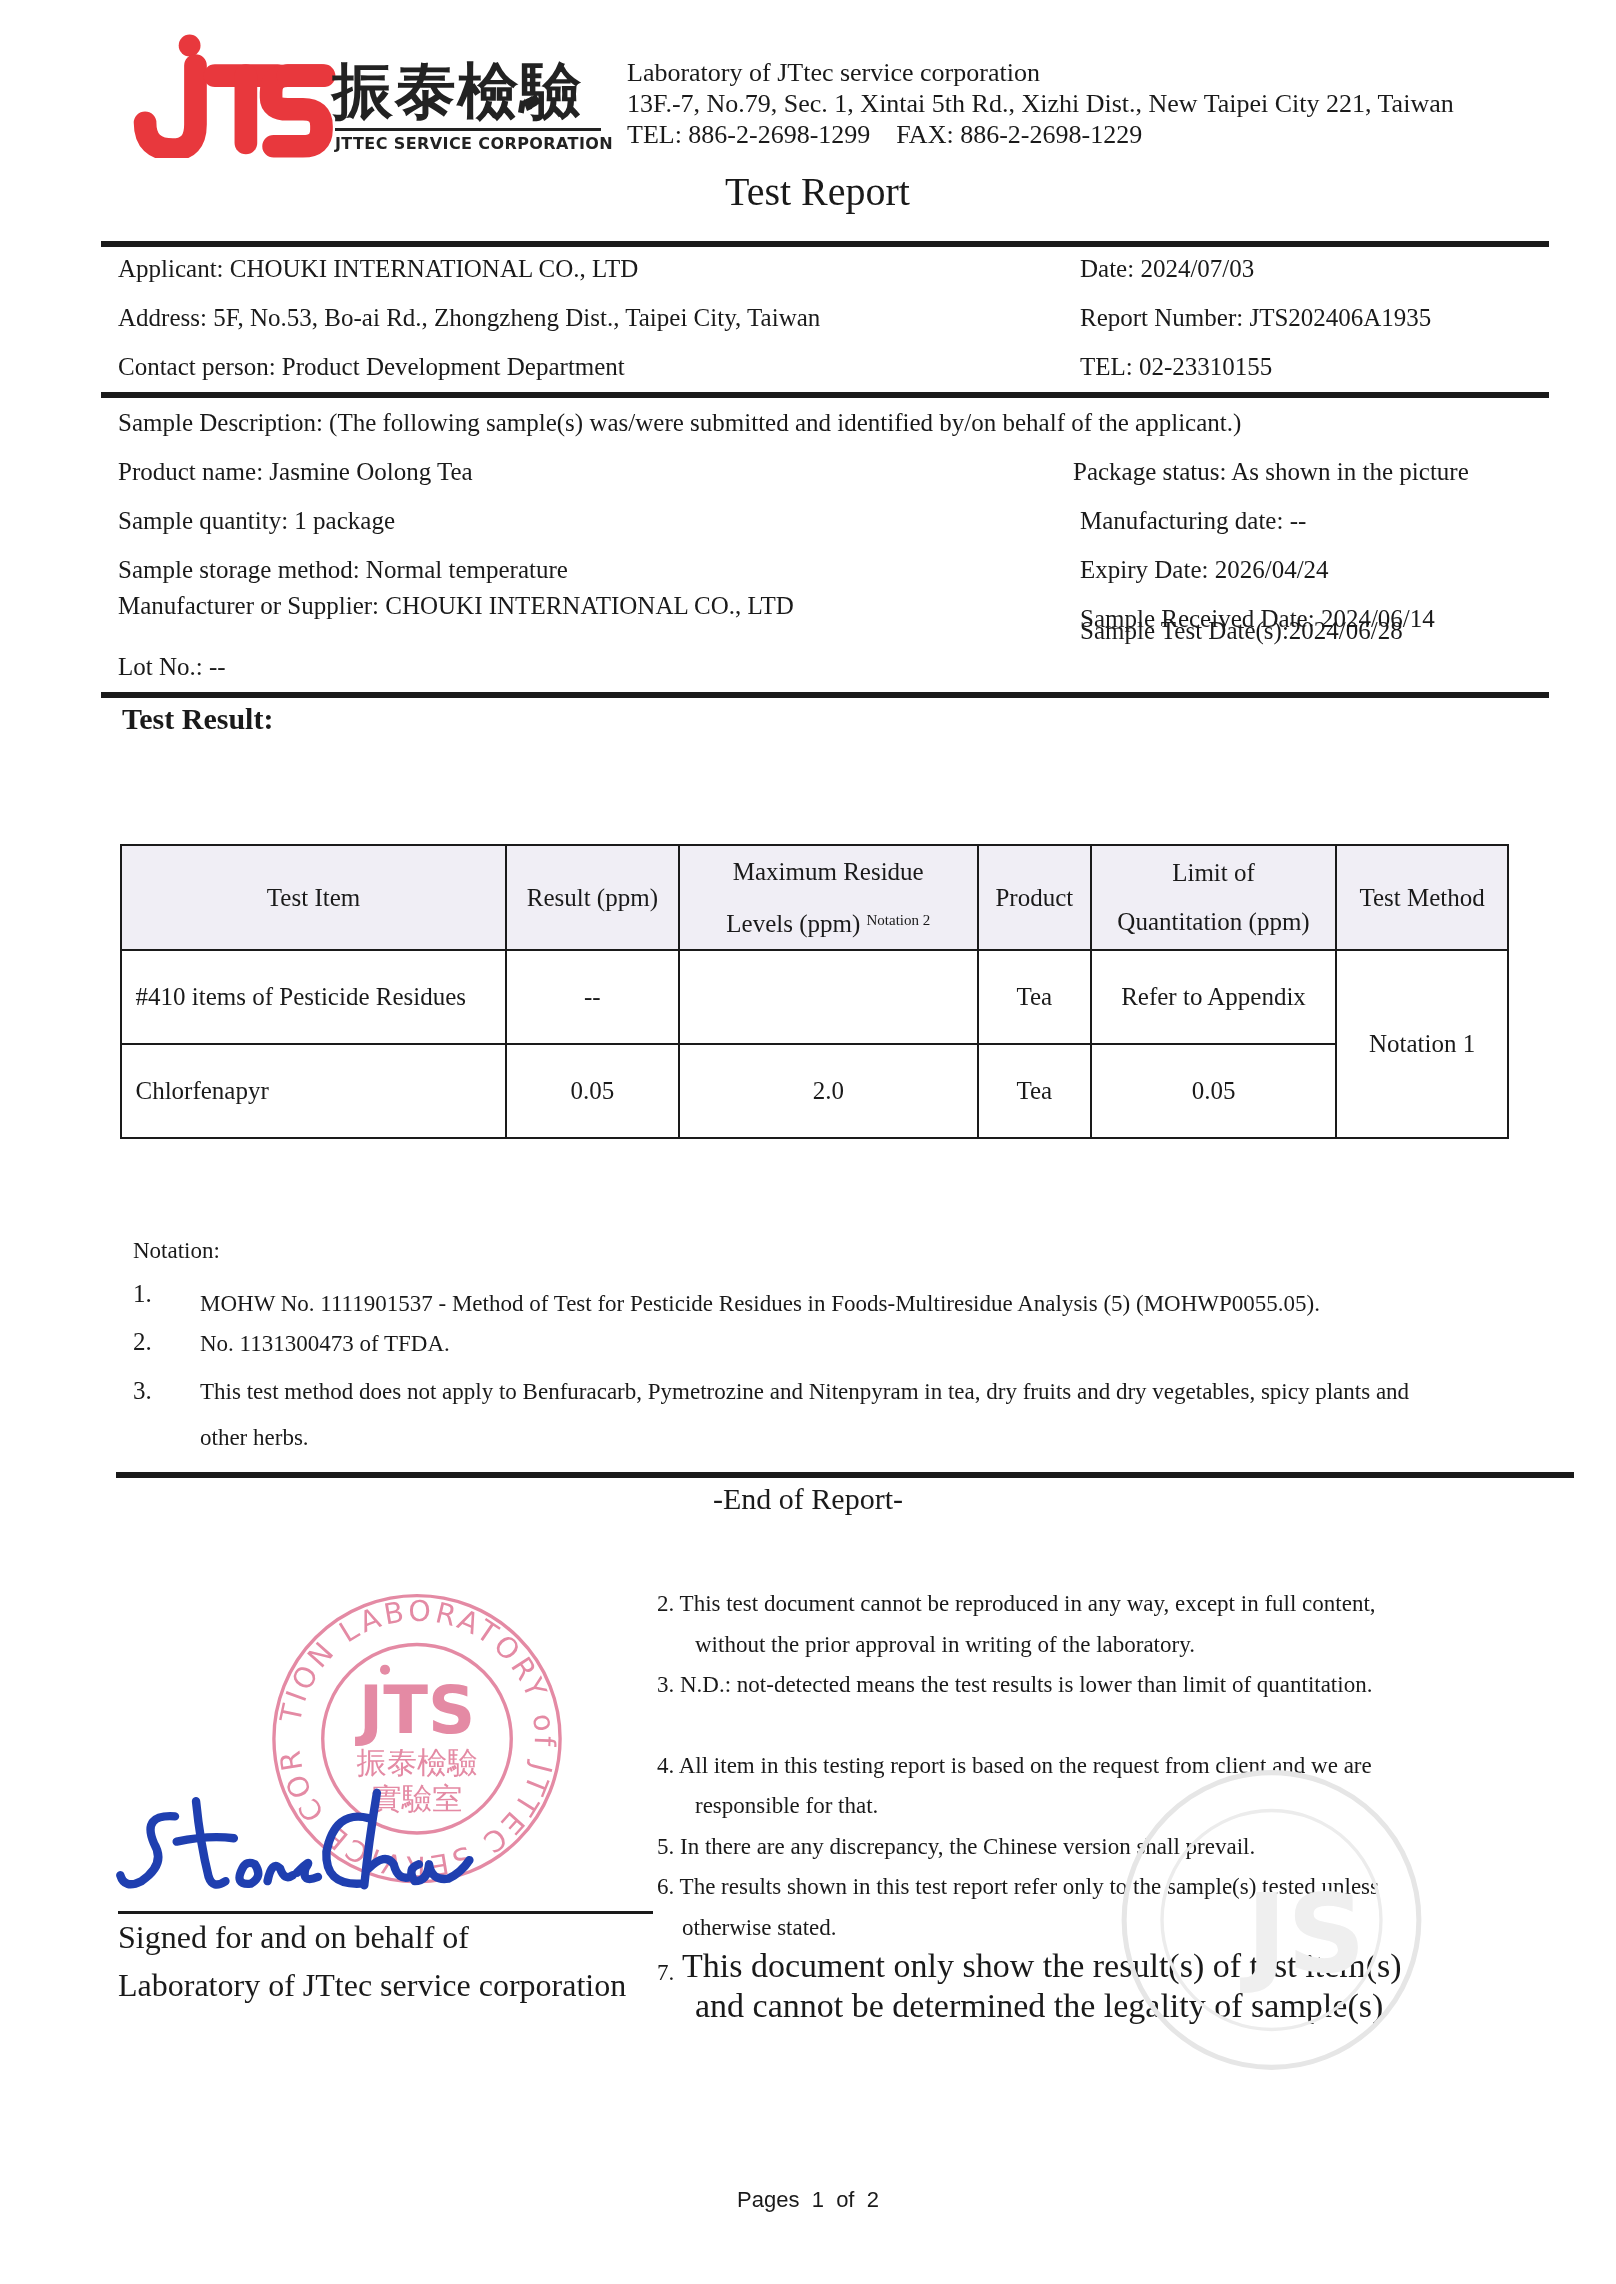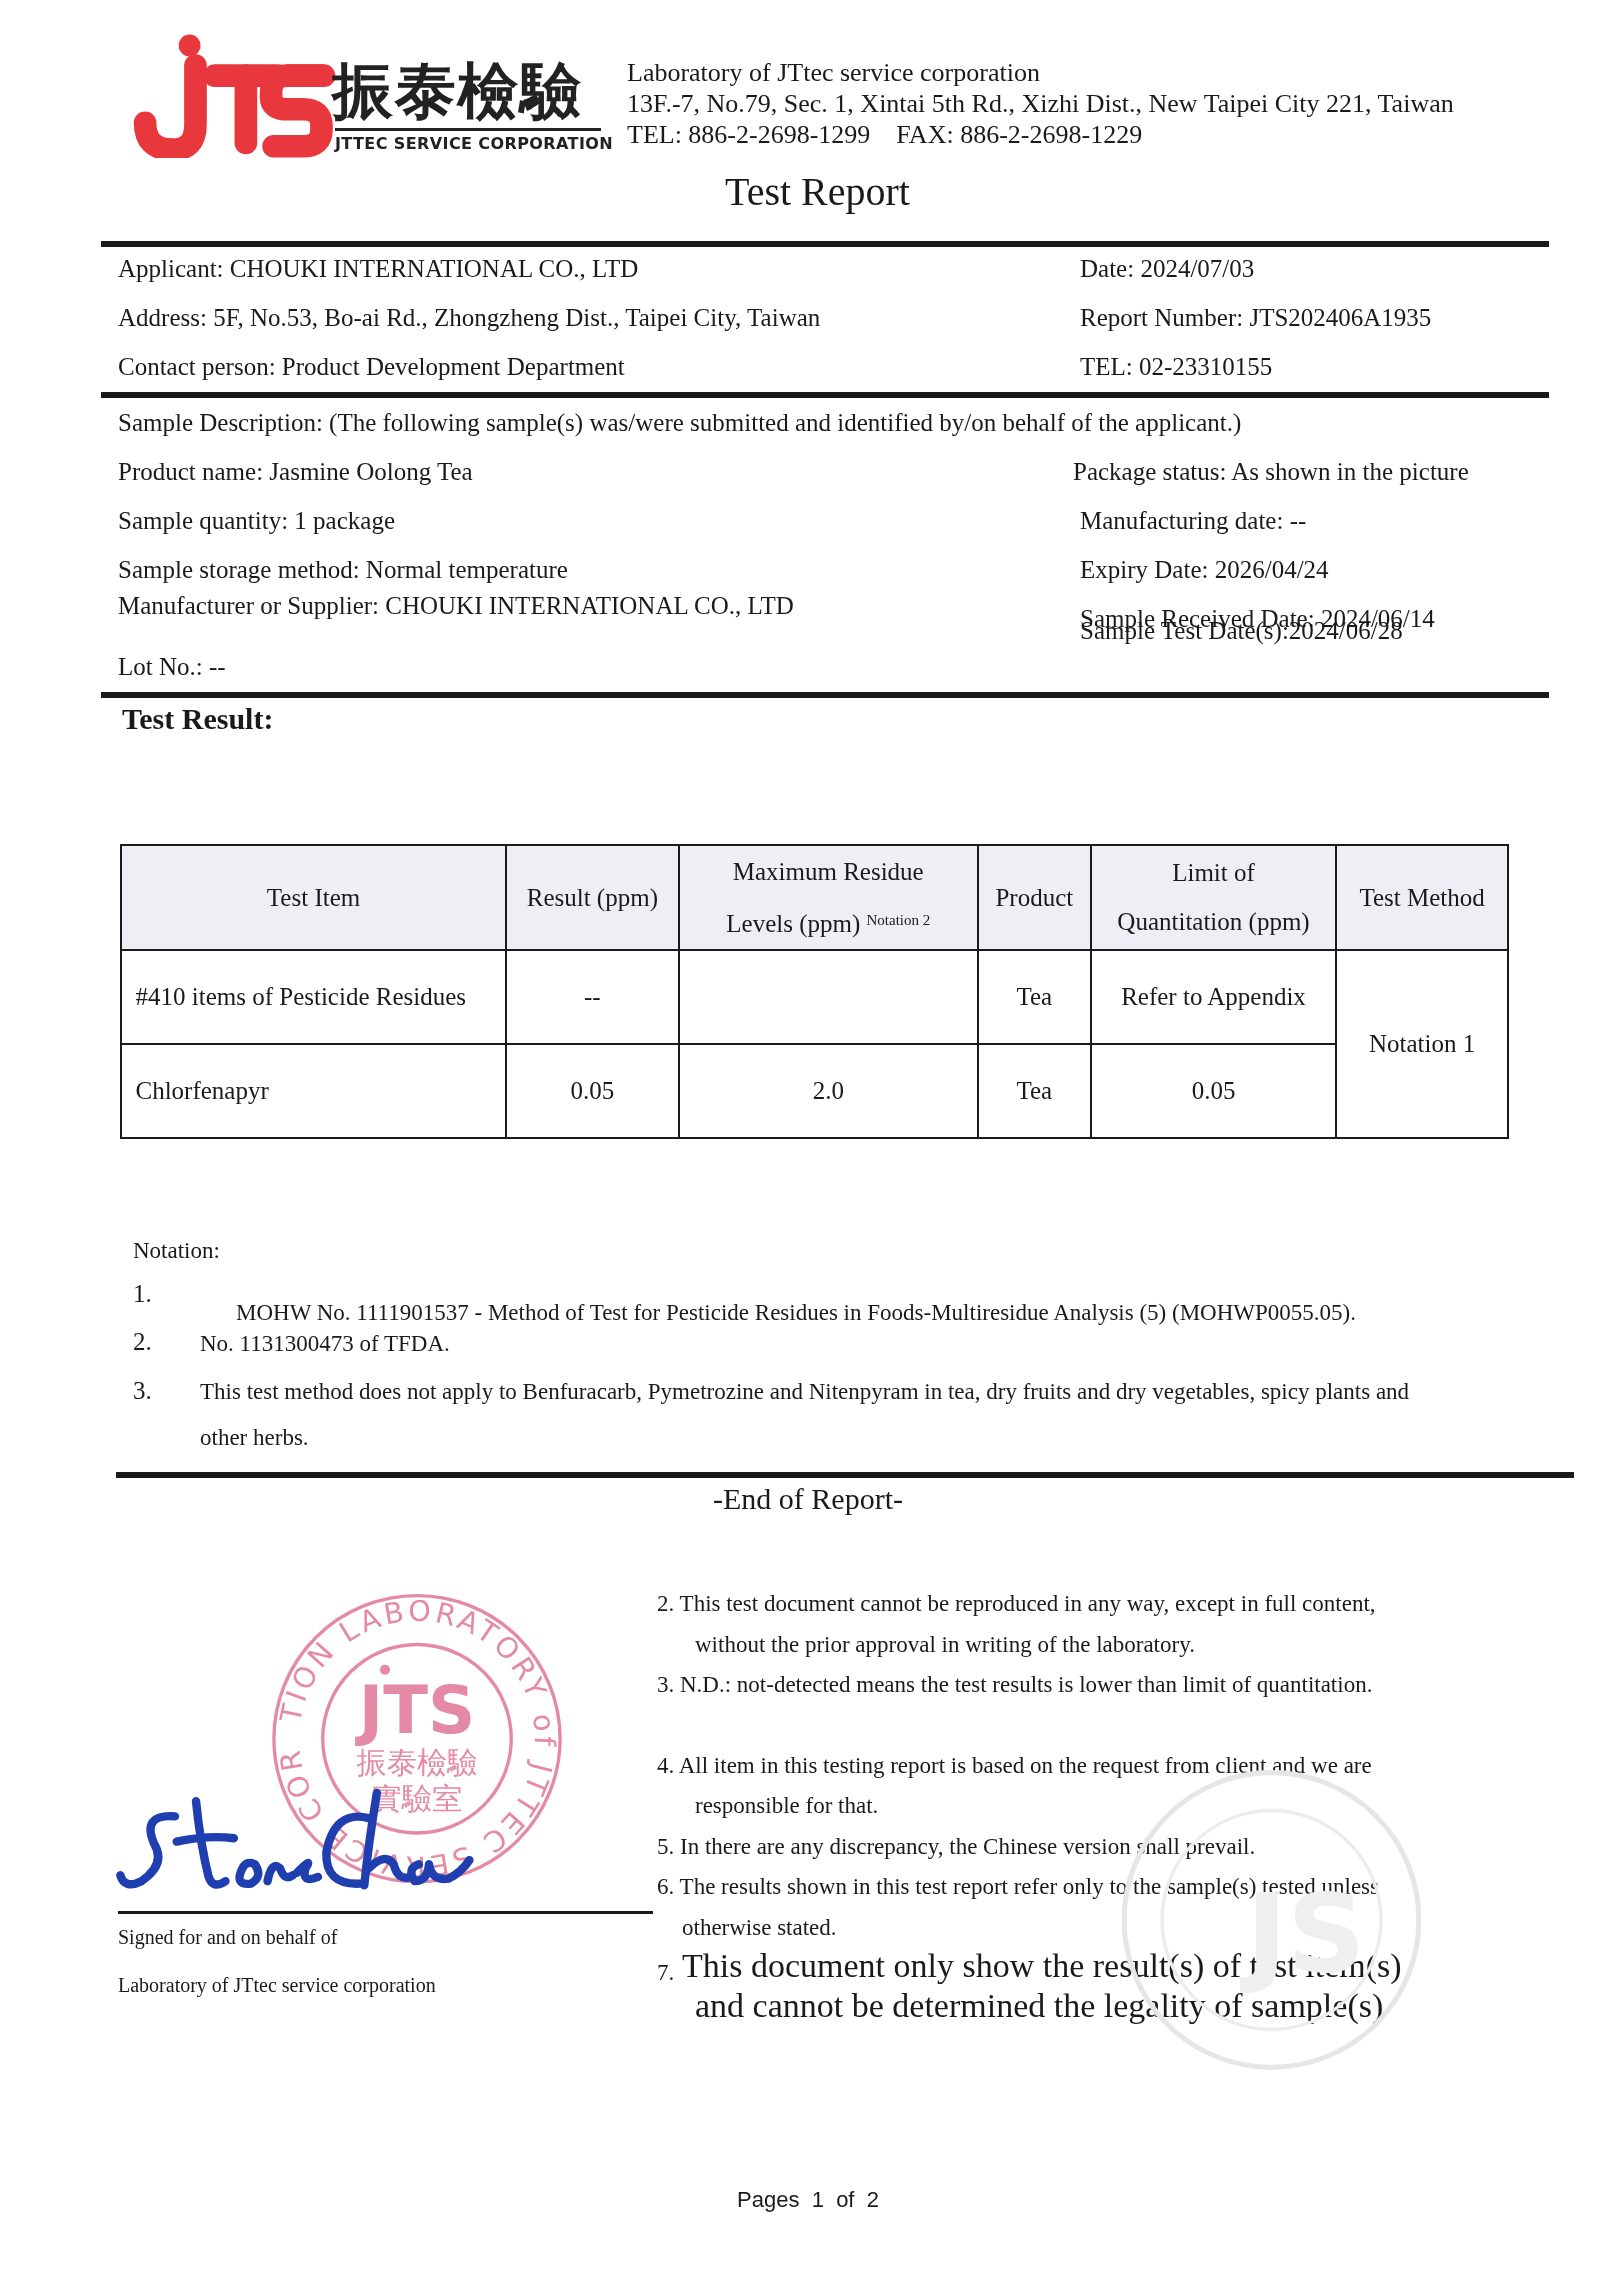--- a/index.html
+++ b/index.html
@@ -29,21 +29,21 @@
   .notation { left:133px; top:1238px; font-size:23px; }
   .nlist { left:133px; width:1381px; font-size:23px; }
   .nlist .num { position:absolute; left:0; width:51px; font-size:25px; }
   .nlist .txt { position:absolute; left:67px; white-space:nowrap; }
   
   .disc { left:657px; width:859px; font-size:23px; }
   .disc .line { position:absolute; white-space:nowrap; }
   .big7 { font-size:34px; }
   
   .sign-line { position:absolute; left:118px; top:1911px; width:535px; height:3.4px; background:#1a1a1a; }
-  .sign-text { font-size:20px; }
+  .sign-text { font-size:32px; }
   .footer { left:0; width:1616px; top:2187px; text-align:center;
             font-family:"Liberation Sans", "DejaVu Sans", sans-serif; font-size:22px; }
 </style>
 </head>
 <body>
 
 <div class="abs logo">
   <svg width="480" height="126" viewBox="0 0 570 150">
 
     <circle cx="75" cy="16" r="13" fill="#e8383d"></circle>
@@ -137,21 +137,21 @@
       <td>2.0</td>
       <td>Tea</td>
       <td>0.05</td>
     </tr>
   </tbody>
 </table>
 
 <div class="abs notation">Notation:</div>
 <div class="abs nlist" style="top:1280px; height:185px;">
   <div class="num" style="top:0px;">1.</div>
-  <div class="txt" style="top:20px;margin-left:36px;">MOHW No. 1111901537 - Method of Test for Pesticide Residues in Foods-Multiresidue Analysis (5) (MOHWP0055.05).</div>
+  <div class="txt" style="top:11px;">MOHW No. 1111901537 - Method of Test for Pesticide Residues in Foods-Multiresidue Analysis (5) (MOHWP0055.05).</div>
   <div class="num" style="top:48px;">2.</div>
   <div class="txt" style="top:51px;">No. 1131300473 of TFDA.</div>
   <div class="num" style="top:97px;">3.</div>
   <div class="txt" style="top:99px;">This test method does not apply to Benfuracarb, Pymetrozine and Nitenpyram in tea, dry fruits and dry vegetables, spicy plants and</div>
   <div class="txt" style="top:145px;">other herbs.</div>
 </div>
 
 <div class="rule thick" style="top:1472px; left:116px; width:1458px;"></div>
 
 <div class="abs" style="left:0; width:1616px; top:1482px; text-align:center; font-size:30px;">-End of Report-</div>

